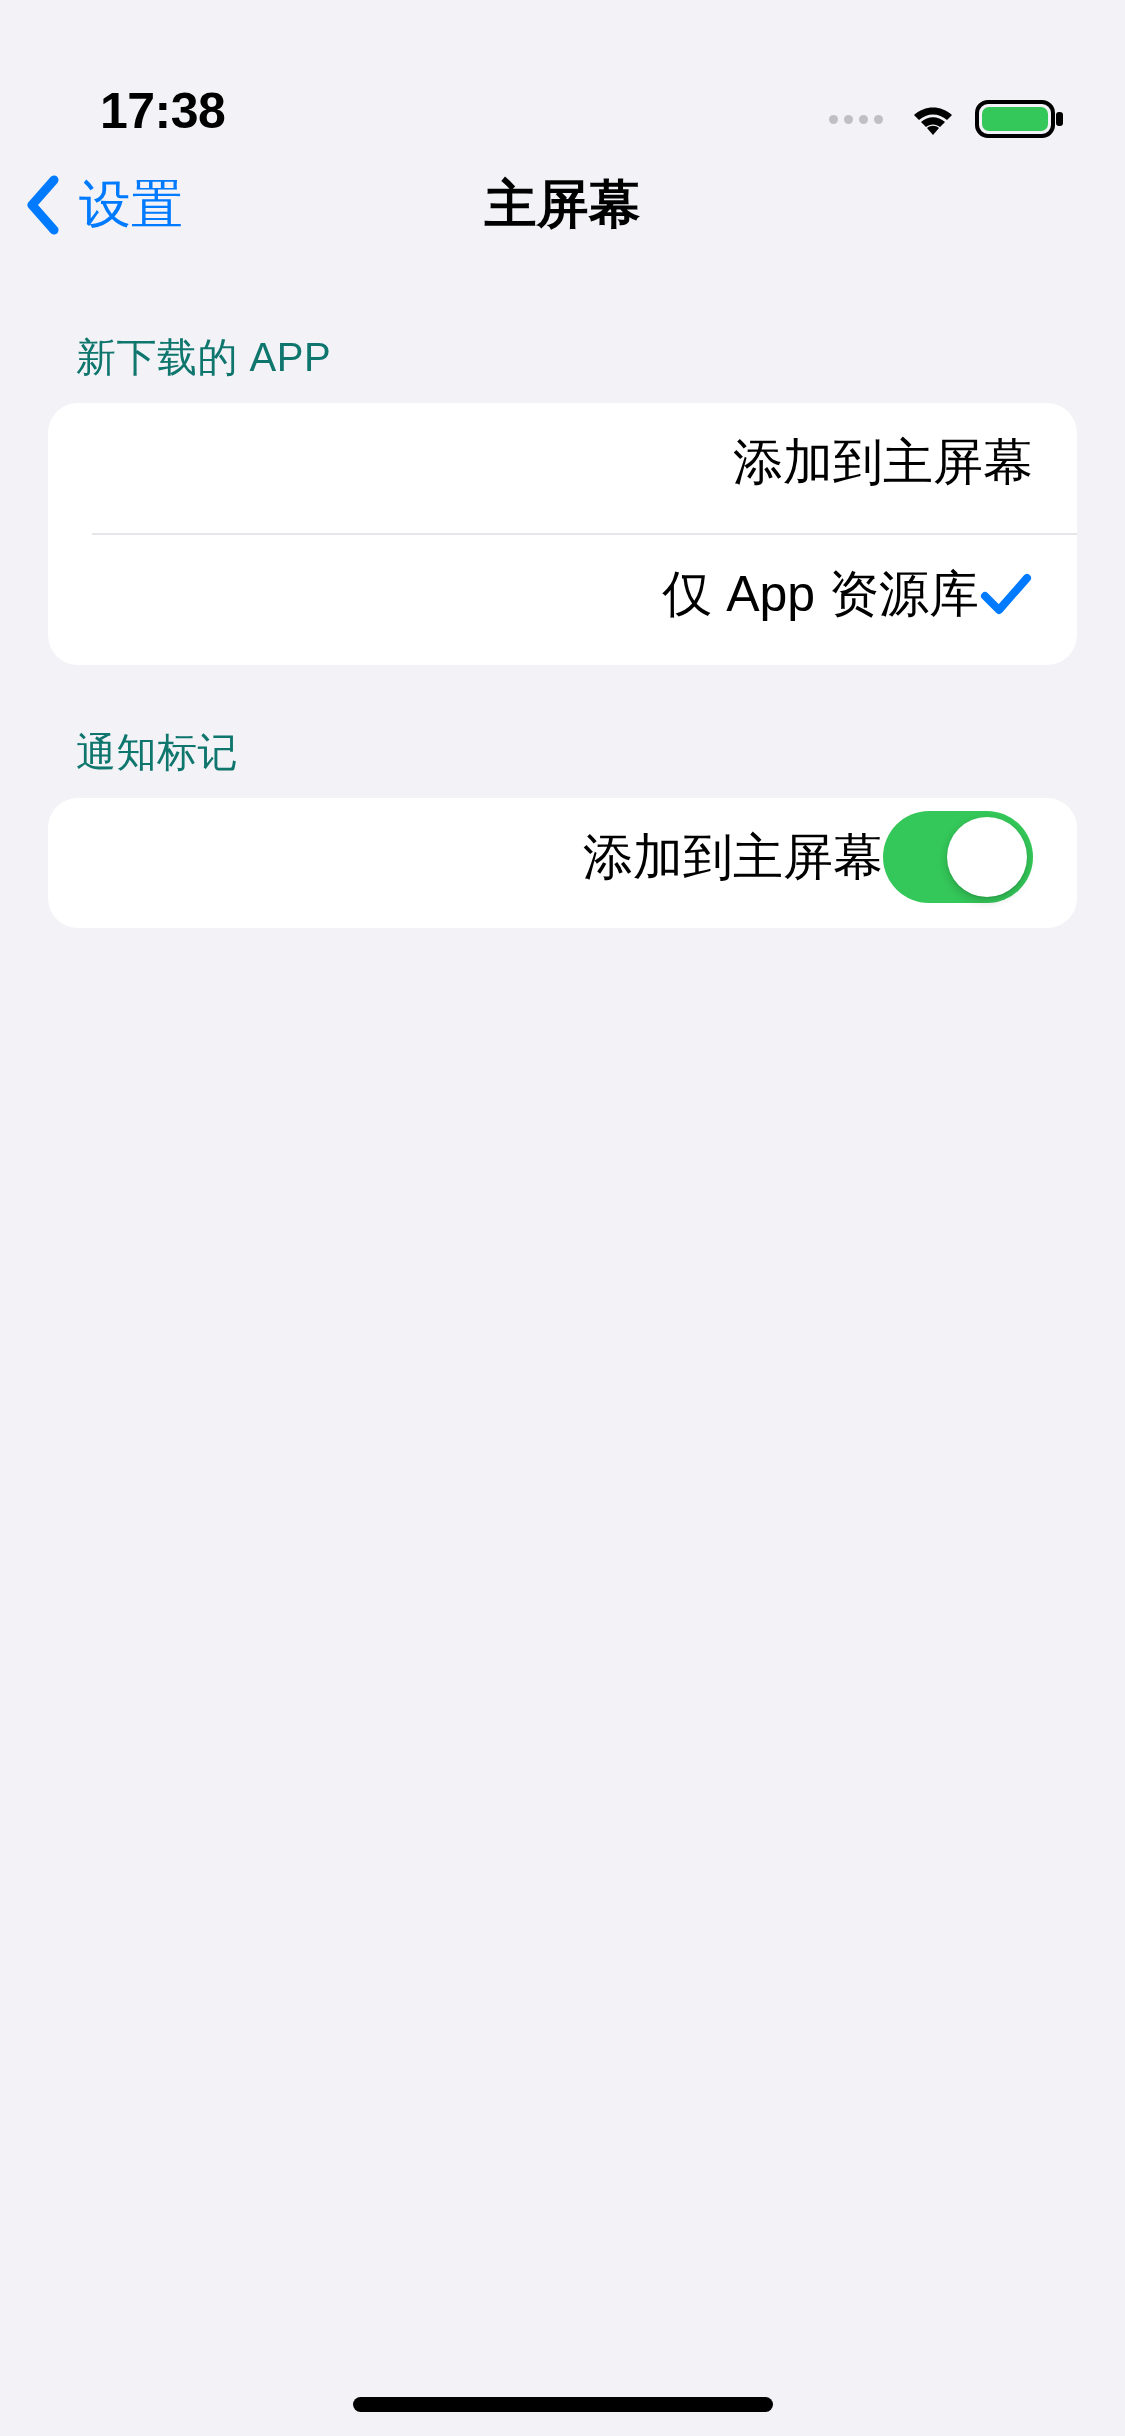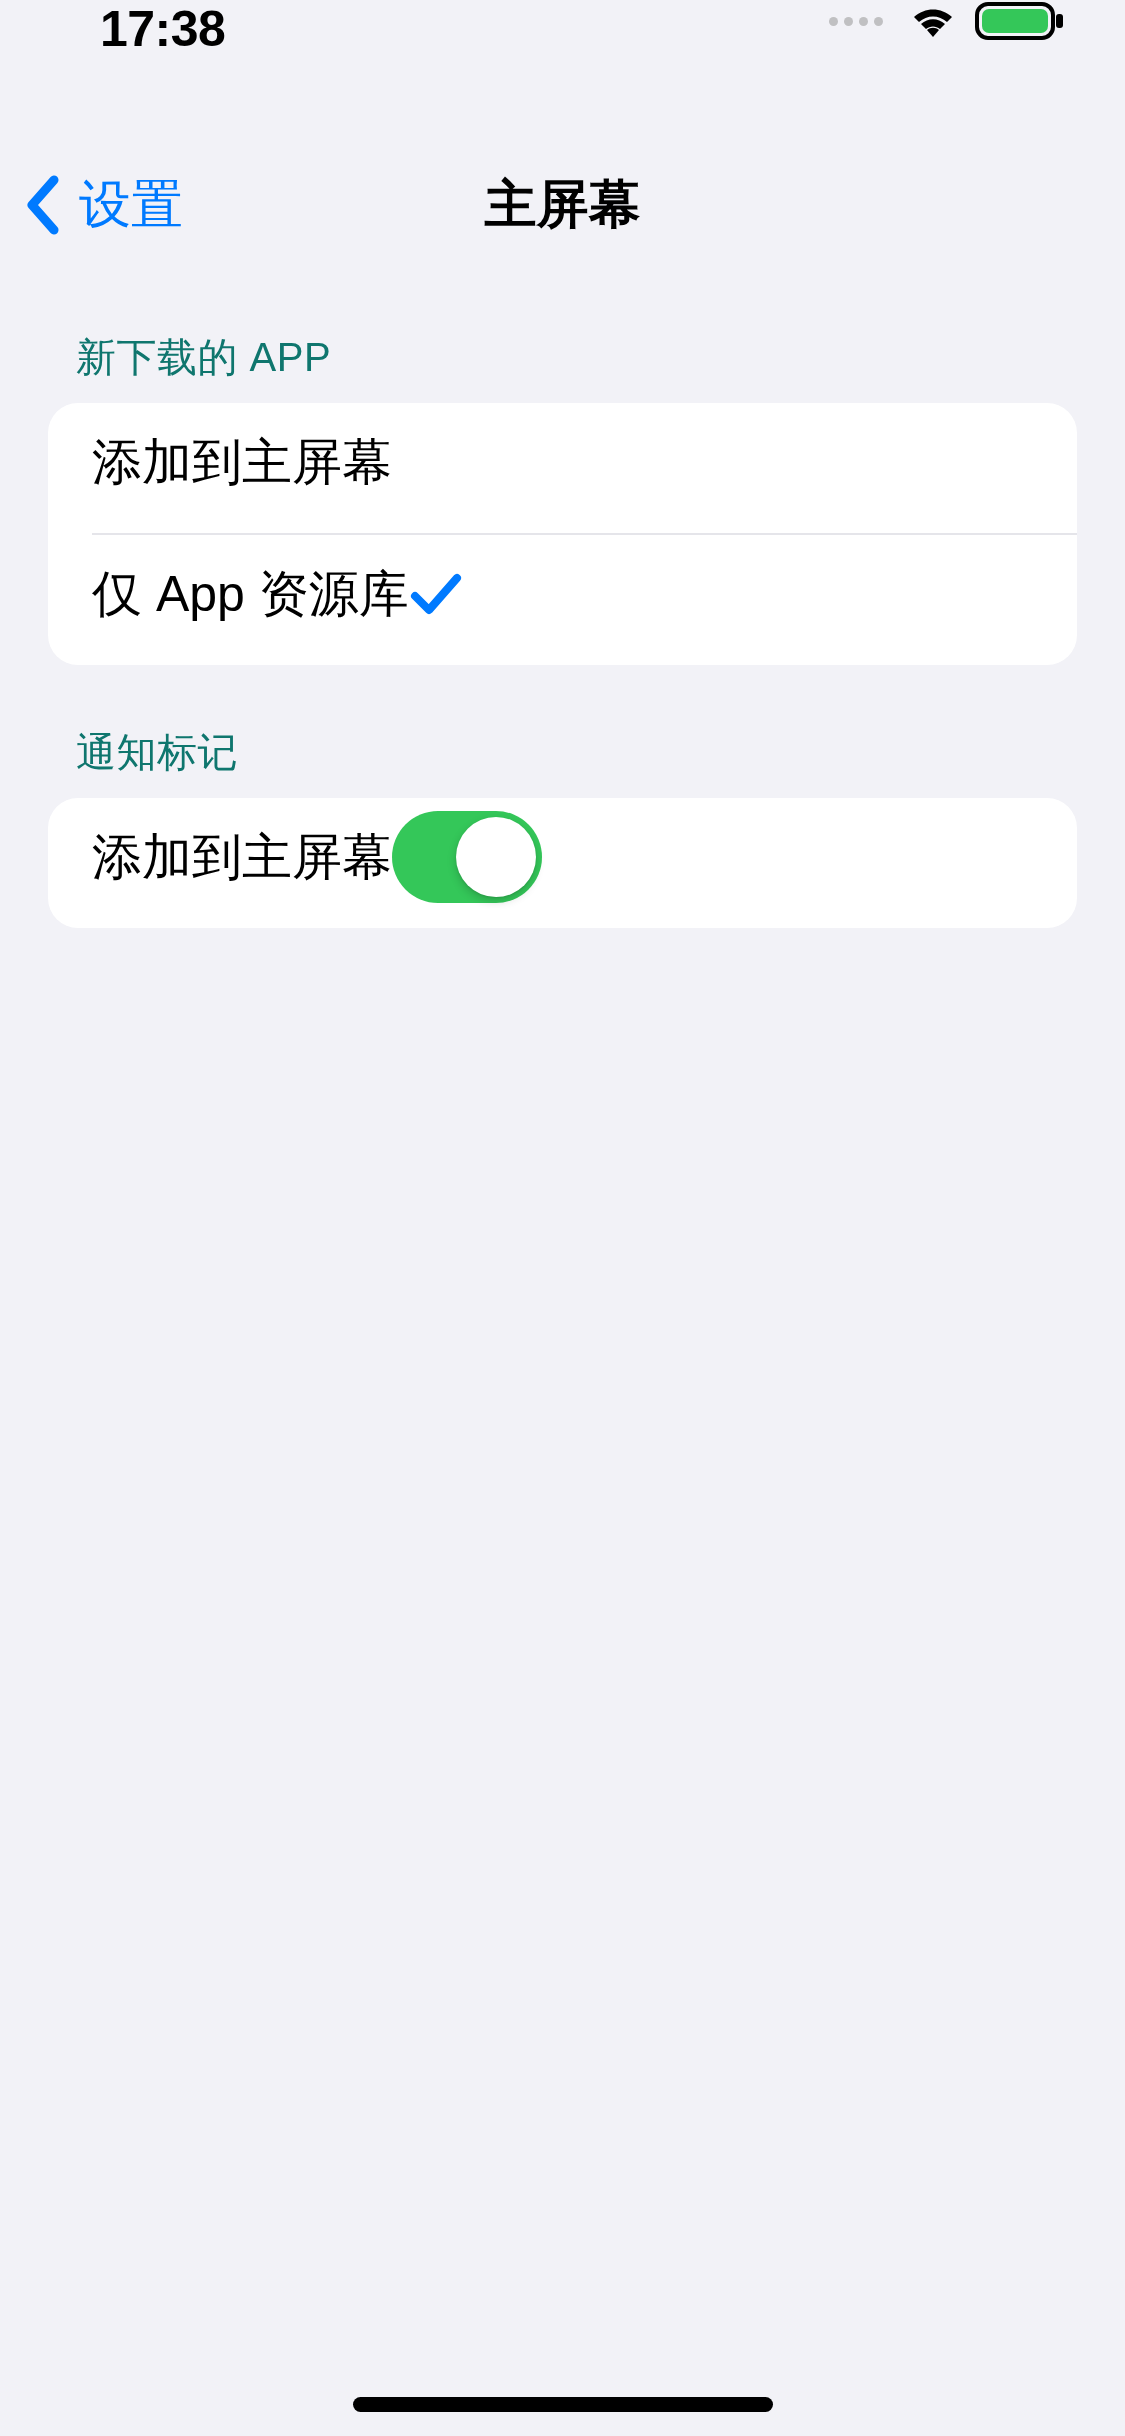--- a/index.html
+++ b/index.html
@@ -12,21 +12,21 @@
       width: 1125px;
       height: 2436px;
       background: #f2f2f7;
       font-family: -apple-system, "SF Pro Text", "Helvetica Neue", Arial, sans-serif;
       position: relative;
       overflow: hidden;
     }
     .status-bar {
       height: 140px;
       display: flex;
-      align-items: flex-start;
+      align-items: flex-end;
       justify-content: space-between;
       padding: 0 60px 0 100px;
     }
     .status-time {
       font-size: 50px;
       font-weight: 600;
       color: #000;
       letter-spacing: -0.5px;
     }
     .status-right {
@@ -84,21 +84,21 @@
       letter-spacing: 0.5px;
     }
     .group {
       background: #fff;
       border-radius: 30px;
       overflow: hidden;
     }
     .row {
       display: flex;
       align-items: center;
-      justify-content: flex-start;
+      justify-content: flex-end;
       min-height: 130px;
       padding: 0 44px 12px 44px;
     }
     .row-label {
       font-size: 50px;
       color: #000;
     }
     .separator {
       height: 2px;
       background: #e5e5ea;

